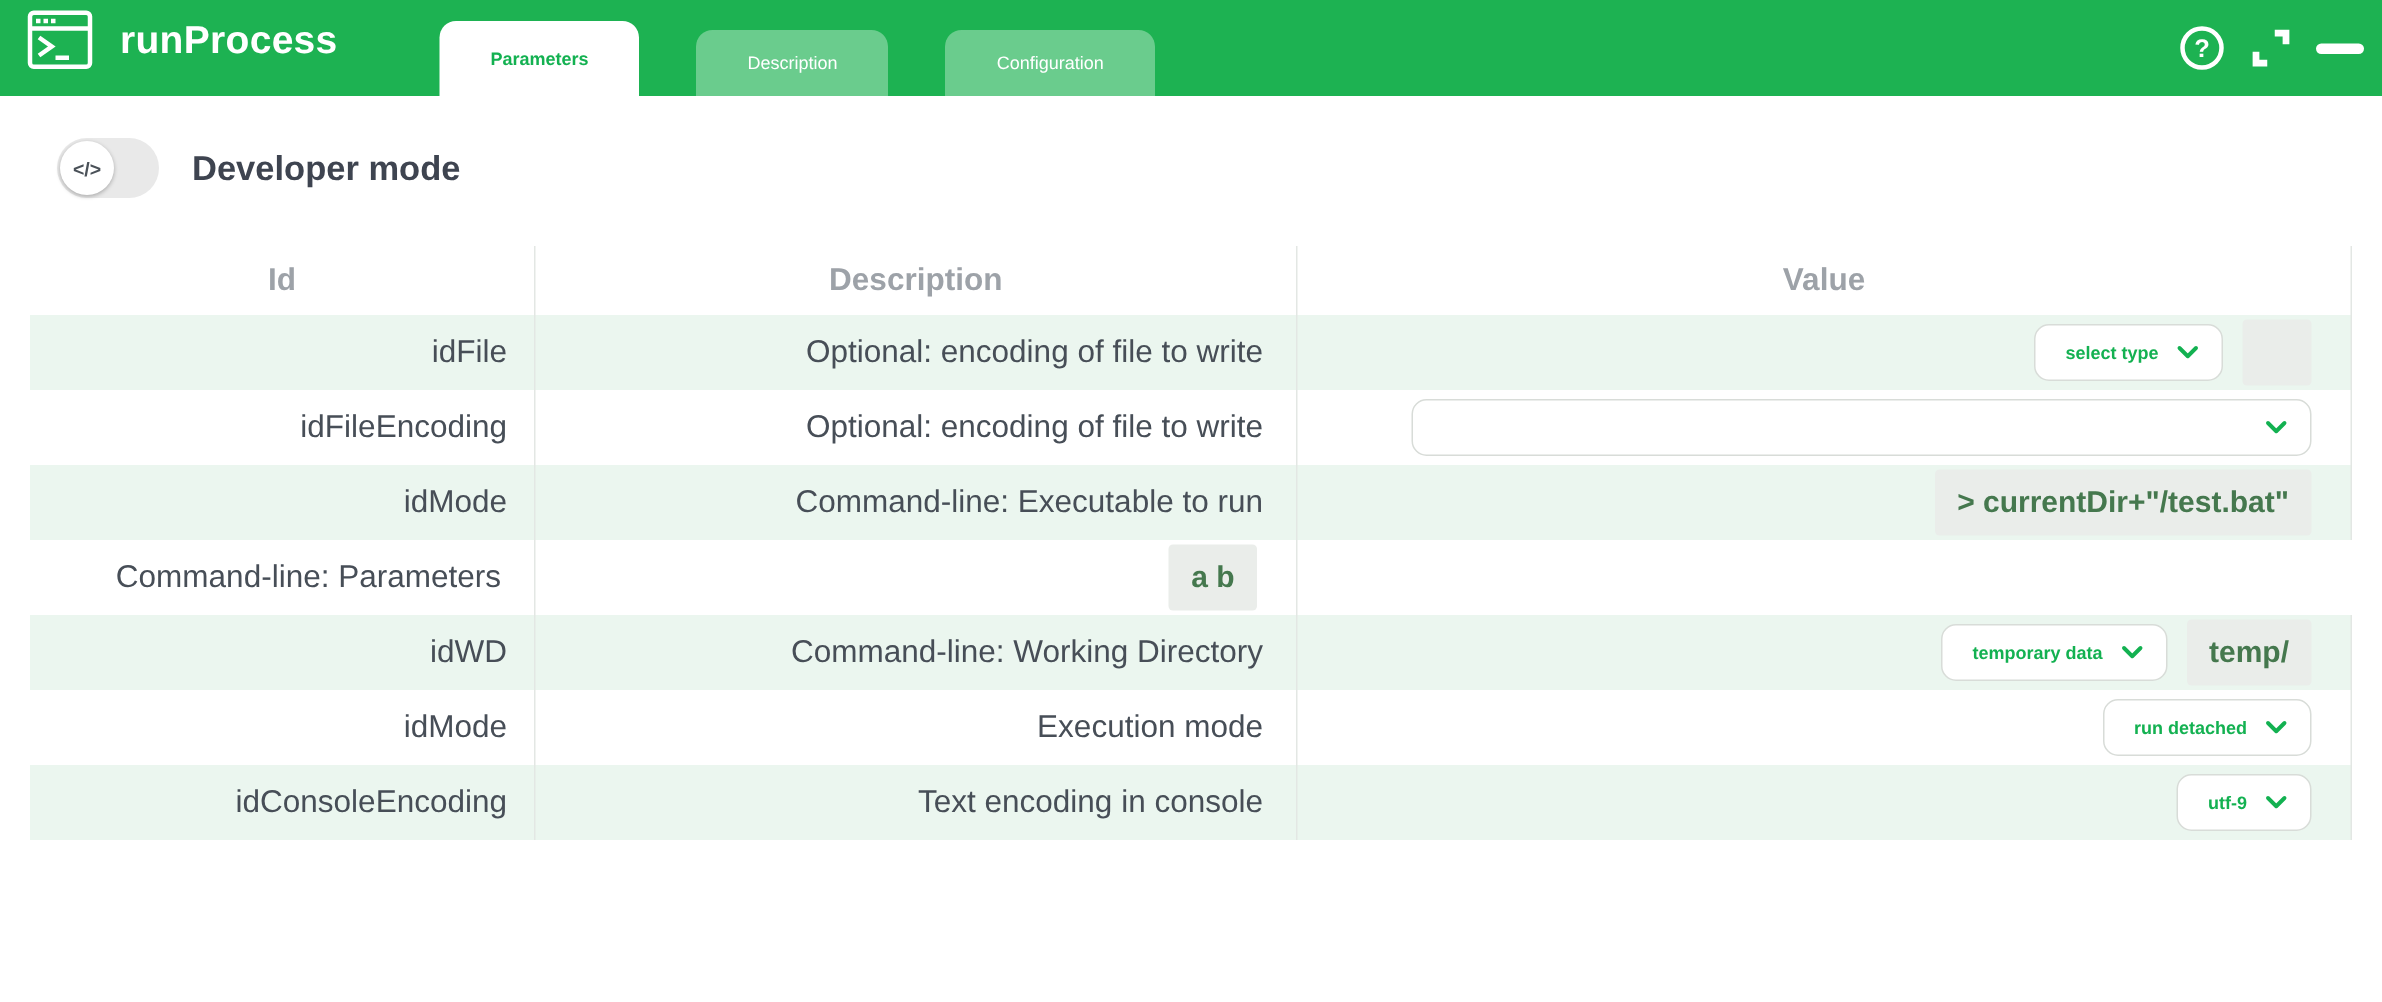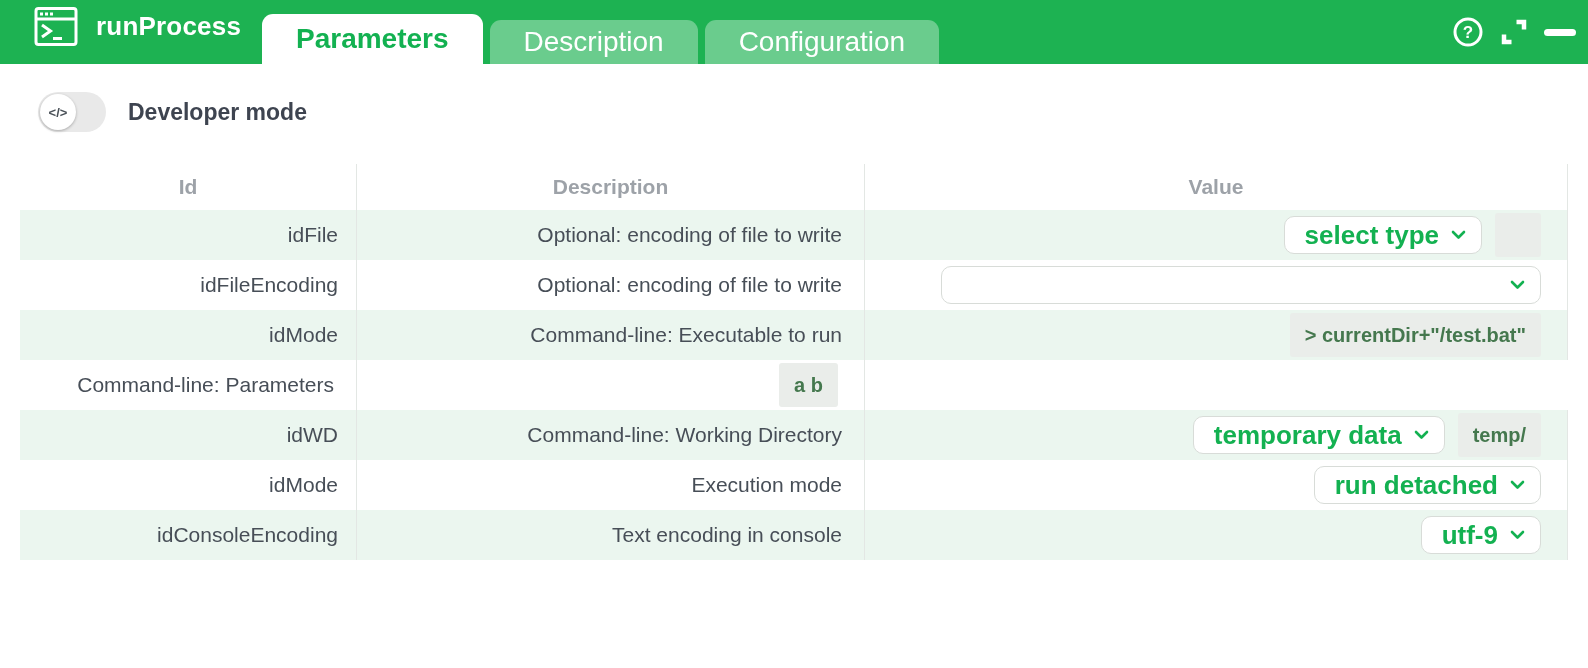--- a/index.html
+++ b/index.html
@@ -15,24 +15,24 @@
   *{box-sizing:border-box;}
   html,body{margin:0;padding:0;}
   body{
     width:1588px;height:668px;
     background:#ffffff;
     font-family:"Liberation Sans", sans-serif;
     overflow:hidden;
   }
   
   .topbar{position:relative;height:64px;background:var(--green);}
-  .brand{position:absolute;left:34px;top:0;height:52px;display:flex;align-items:center;gap:18px;}
+  .brand{position:absolute;left:18px;top:0;height:52px;display:flex;align-items:center;gap:18px;}
   .app-title{color:#fff;font-size:26px;font-weight:bold;letter-spacing:.2px;}
   .tabs{position:absolute;left:262px;bottom:0;display:flex;gap:7px;align-items:flex-end;}
-  .tab{display:flex;align-items:center;border-radius:11px 11px 0 0;font-size:28px;padding:0 34px;cursor:pointer;white-space:nowrap;}
+  .tab{display:flex;align-items:center;border-radius:11px 11px 0 0;font-size:12px;padding:0 34px;cursor:pointer;white-space:nowrap;margin-left:31px;}
   .tab.active{background:#fff;color:var(--green-text);height:50px;font-weight:bold;}
   .tab.inactive{background:rgba(255,255,255,.34);color:#fff;height:44px;}
   .topbar-actions{position:absolute;right:12px;top:0;height:64px;display:flex;align-items:center;gap:15px;}
   .icon-btn{display:flex;align-items:center;justify-content:center;background:none;border:none;padding:0;cursor:pointer;}
   .minimize-bar{width:32px;height:7px;border-radius:3.5px;background:#fff;}
   
   .devmode{display:flex;align-items:center;gap:22px;margin:26px 0 0 38px;height:44px;}
   .toggle{position:relative;width:68px;height:40px;border-radius:20px;background:#e9e9e9;cursor:pointer;flex:0 0 auto;}
   .toggle-knob{position:absolute;left:2px;top:2px;width:36px;height:36px;border-radius:50%;background:#fff;
     box-shadow:0 1px 3px rgba(0,0,0,.28);display:flex;align-items:center;justify-content:center;
@@ -47,21 +47,21 @@
   .trow{height:50px;}
   .trow.alt{background:var(--row-tint);}
   .cell{display:flex;align-items:center;border-right:1px solid var(--divider);
     font-size:21px;color:var(--text-dark);}
   .cell.id{justify-content:flex-end;padding-right:18px;}
   .cell.desc{justify-content:flex-end;padding-right:22px;}
   .cell.value{justify-content:flex-end;padding-right:26px;gap:13px;}
   
   .select{display:inline-flex;align-items:center;gap:12px;height:38px;padding:0 15px 0 20px;
     background:#fff;border:1px solid #d8dcd8;border-radius:10px;color:var(--green-text);
-    font-weight:bold;font-size:26px;cursor:pointer;white-space:nowrap;font-family:inherit;}
+    font-weight:bold;font-size:12px;cursor:pointer;white-space:nowrap;font-family:inherit;}
   .select.wide{min-width:600px;justify-content:flex-end;}
   .select .chev{display:flex;color:var(--green-text);}
   .chip{display:inline-flex;align-items:center;height:44px;padding:0 15px;background:var(--chip-bg);
     border:none;border-radius:3px;color:var(--dark-green);font-weight:bold;font-size:20px;
     white-space:nowrap;font-family:inherit;}
   .chip.empty{min-width:46px;}
 </style>
 </head>
 <body>
 

